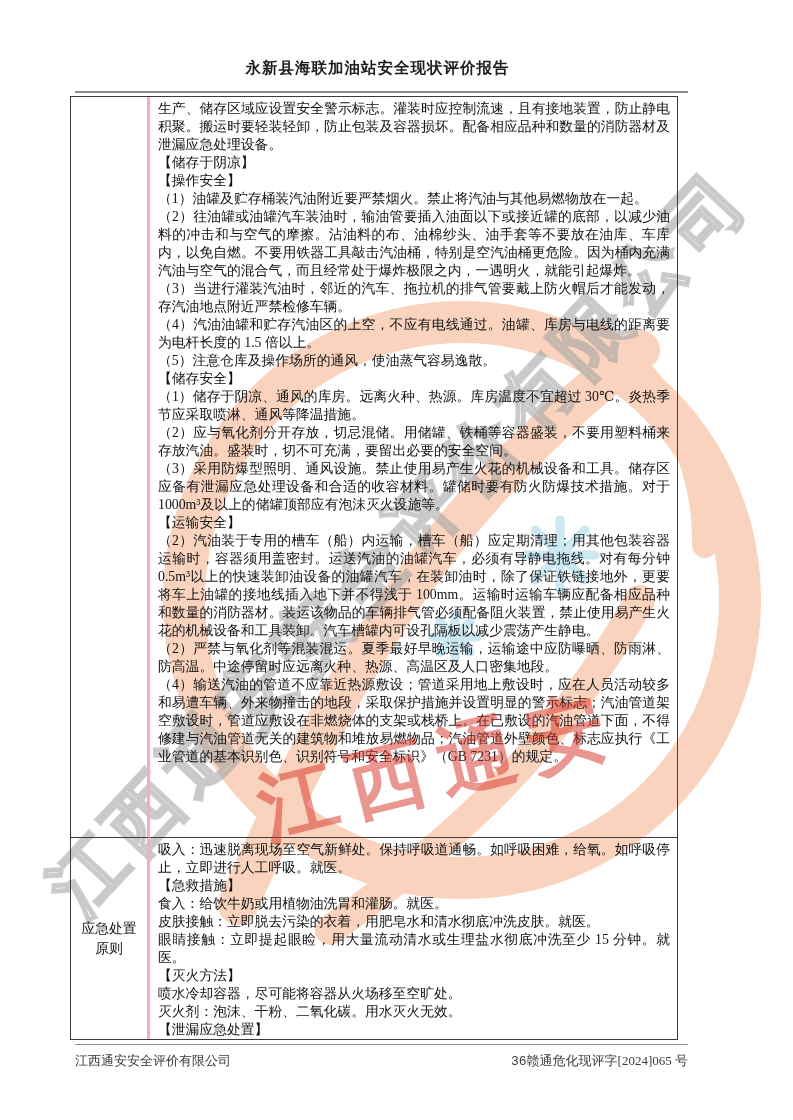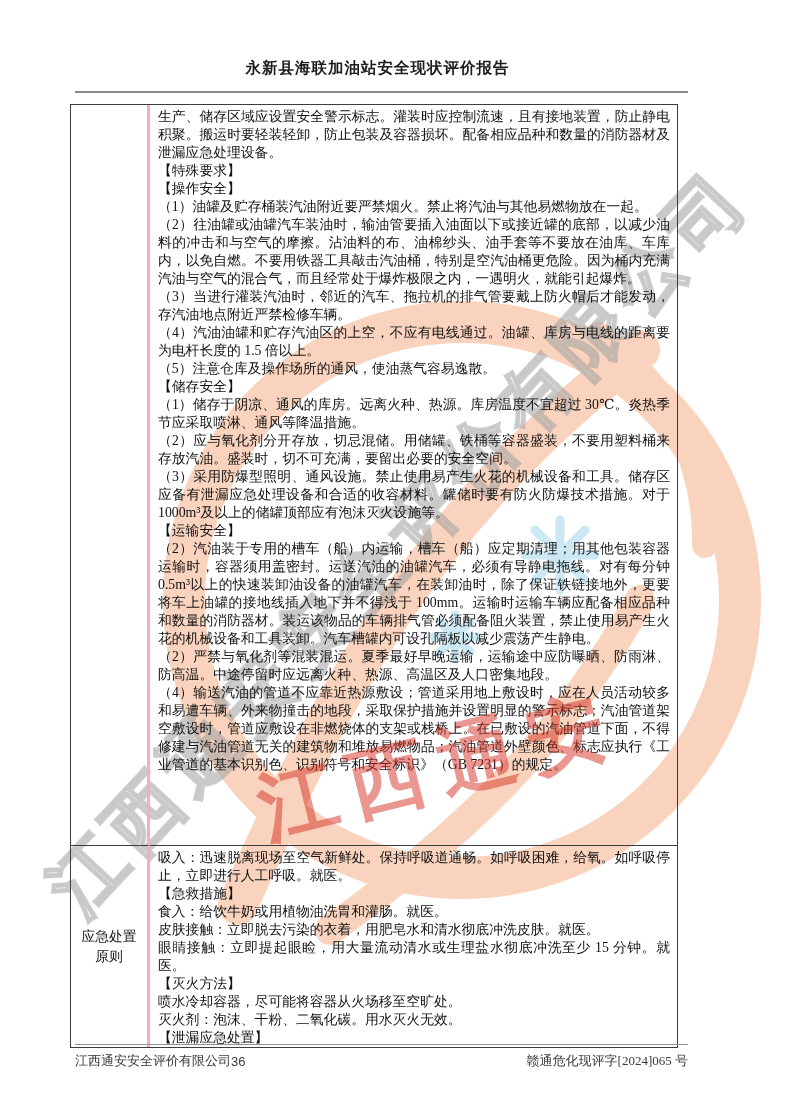--- a/index.html
+++ b/index.html
@@ -34,21 +34,21 @@
   .wm-red{
     position:absolute;left:255px;top:715px;
     transform:rotate(-14deg);
     font-size:78px;letter-spacing:14px;white-space:nowrap;
     font-weight:700;
     color:rgba(213,48,36,0.50);
     z-index:3;pointer-events:none;
   }
   
   .safety-table{
-    position:absolute;left:70px;top:104px;width:606px;height:942px;
+    position:absolute;left:70px;top:96px;width:606px;height:942px;
     border:1.5px solid #3c3c3c;
     display:grid;
     grid-template-columns:79px 1fr;
     grid-template-rows:741px 1fr;
     z-index:1;
     background:transparent;
   }
   .cell{overflow:hidden;}
   .label-cell{
     border-right:3px solid #f9a8d4;
@@ -66,21 +66,21 @@
   
   .footer-rule{
     position:absolute;left:75px;top:1044px;width:613px;height:0;
     border-top:1.5px solid #909090;z-index:2;
   }
   .footer{
     position:absolute;left:75px;top:1050px;width:613px;height:22px;
     display:flex;align-items:center;font-size:13px;color:#3a3a3a;z-index:2;
   }
   .footer .f-left{flex:0 0 auto;}
-  .footer .f-center{flex:1 1 auto;text-align:left;font-family:Liberation Sans, sans-serif;}
+  .footer .f-center{flex:1 1 auto;text-align:right;font-family:Liberation Mono, monospace;}
   .footer .f-right{flex:0 0 auto;}
 </style>
 </head>
 <body>
 
 <div class="page">
 
   <div class="wm-layer">
     <svg width="793" height="1120" viewBox="0 0 793 1120">
       <g fill="none" stroke="#f7c3a4" opacity="0.72" stroke-linecap="round">
@@ -99,21 +99,21 @@
 
   <div class="wm-red">江西通安</div>
 
   <div class="header-title">永新县海联加油站安全现状评价报告</div>
   <div class="header-rule"></div>
 
   <div class="safety-table">
     <div class="cell label-cell row1"></div>
     <div class="cell content-cell row1">
         <div class="para">生产、储存区域应设置安全警示标志。灌装时应控制流速，且有接地装置，防止静电积聚。搬运时要轻装轻卸，防止包装及容器损坏。配备相应品种和数量的消防器材及泄漏应急处理设备。</div>
-        <div class="para">【特殊要求】</div>
+        <div class="para">【储存于阴凉】</div>
         <div class="para">【操作安全】</div>
         <div class="para">（1）油罐及贮存桶装汽油附近要严禁烟火。禁止将汽油与其他易燃物放在一起。</div>
         <div class="para">（2）往油罐或油罐汽车装油时，输油管要插入油面以下或接近罐的底部，以减少油料的冲击和与空气的摩擦。沾油料的布、油棉纱头、油手套等不要放在油库、车库内，以免自燃。不要用铁器工具敲击汽油桶，特别是空汽油桶更危险。因为桶内充满汽油与空气的混合气，而且经常处于爆炸极限之内，一遇明火，就能引起爆炸。</div>
         <div class="para">（3）当进行灌装汽油时，邻近的汽车、拖拉机的排气管要戴上防火帽后才能发动，存汽油地点附近严禁检修车辆。</div>
         <div class="para">（4）汽油油罐和贮存汽油区的上空，不应有电线通过。油罐、库房与电线的距离要为电杆长度的 1.5 倍以上。</div>
         <div class="para">（5）注意仓库及操作场所的通风，使油蒸气容易逸散。</div>
         <div class="para">【储存安全】</div>
         <div class="para">（1）储存于阴凉、通风的库房。远离火种、热源。库房温度不宜超过 30℃。炎热季节应采取喷淋、通风等降温措施。</div>
         <div class="para">（2）应与氧化剂分开存放，切忌混储。用储罐、铁桶等容器盛装，不要用塑料桶来存放汽油。盛装时，切不可充满，要留出必要的安全空间。</div>
         <div class="para">（3）采用防爆型照明、通风设施。禁止使用易产生火花的机械设备和工具。储存区应备有泄漏应急处理设备和合适的收容材料。罐储时要有防火防爆技术措施。对于1000m³及以上的储罐顶部应有泡沫灭火设施等。</div>

